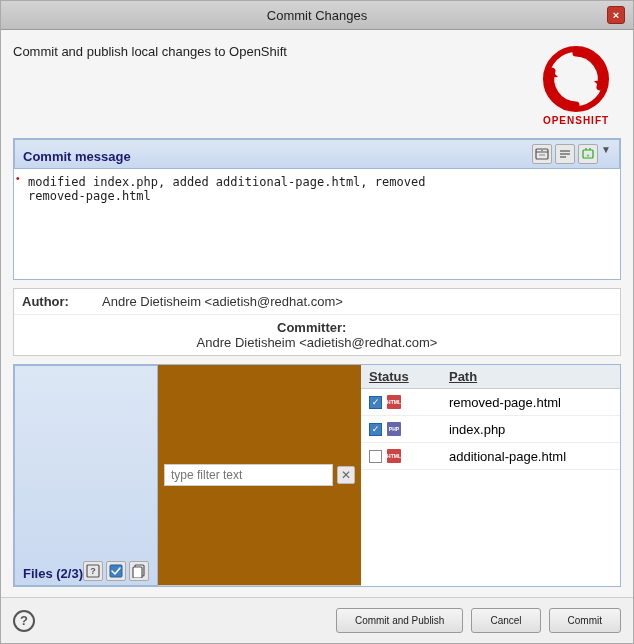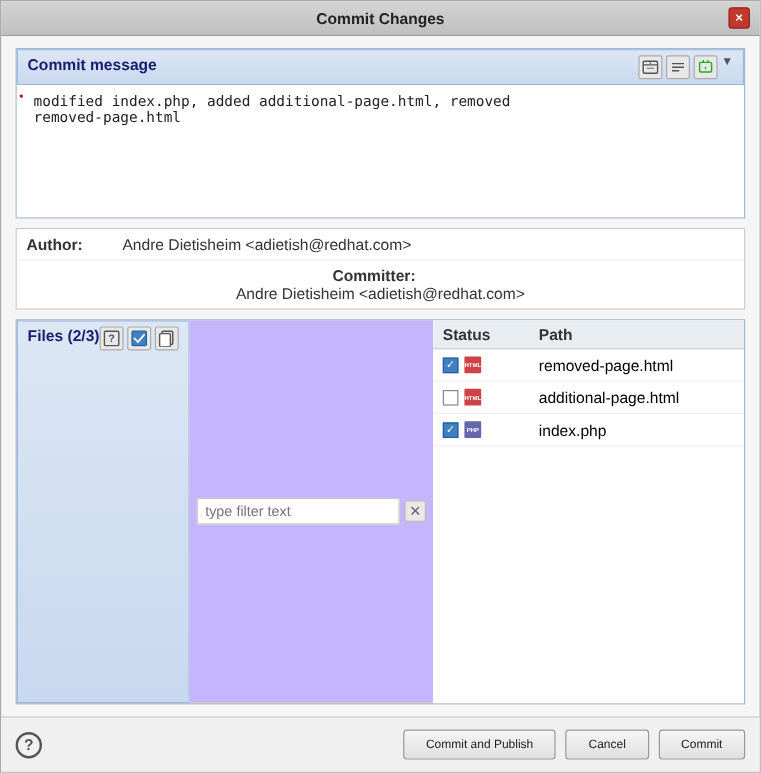--- a/index.html
+++ b/index.html
@@ -26,21 +26,21 @@
       background: linear-gradient(to bottom, #d4d4d4, #bfbfbf);
       border-bottom: 1px solid #999;
       padding: 5px 8px;
       display: flex;
       align-items: center;
       justify-content: space-between;
       flex-shrink: 0;
     }
     .title-bar-text {
       font-size: 13px;
-      font-weight: bold;
+      font-weight: normal;
       color: #222;
       flex: 1;
       text-align: center;
     }
     .close-btn {
       width: 18px;
       height: 18px;
       background: #c0392b;
       border: 1px solid #922;
       border-radius: 3px;
@@ -91,21 +91,21 @@
     }
     
     .section-header {
       background: linear-gradient(to bottom, #dce7f5, #c8d8ef);
       border: 1px solid #a0b8d8;
       padding: 4px 8px;
       font-weight: bold;
       font-size: 13px;
       color: #1a1a6e;
       display: flex;
-      align-items: flex-start;
+      align-items: flex-end;
       justify-content: space-between;
     }
     .icon-btn {
       width: 20px;
       height: 20px;
       cursor: pointer;
       display: flex;
       align-items: center;
       justify-content: center;
       font-size: 12px;
@@ -143,21 +143,21 @@
       border: 1px solid #a0b8d8;
       display: flex;
       flex-direction: row;
       flex: 1;
       min-height: 0;
     }
     .filter-row {
       display: flex;
       align-items: center;
       padding: 4px 6px;
-      background: #c4b5fd;
+      background: #a16207;
       border-bottom: 1px solid #ccc;
       gap: 4px;
     }
     .filter-input {
       flex: 1;
       border: 1px solid #ccc;
       padding: 3px 6px;
       font-size: 12px;
       color: #aaa;
       background: white;
@@ -182,20 +182,21 @@
       background: white;
     }
     .files-table-header {
       display: grid;
       grid-template-columns: 80px 1fr;
       background: #e8edf2;
       border-bottom: 1px solid #ccc;
       padding: 4px 8px;
       font-weight: bold;
       color: #333;
+      text-decoration: underline;
     }
     .file-row {
       display: grid;
       grid-template-columns: 80px 1fr;
       padding: 5px 8px;
       border-bottom: 1px solid #eee;
       align-items: center;
     }
     .file-status-cell {
       display: flex;
@@ -298,20 +299,38 @@
 <div class="dialog">
 
   <div class="title-bar">
     <div style="width:18px"></div>
     <span class="title-bar-text">Commit Changes</span>
     <div class="close-btn">×</div>
   </div>
 
   <div class="dialog-body">
 
+    <div class="header-row">
+      <div class="header-description">Commit and publish local changes to OpenShift</div>
+
+      <div class="openshift-logo">
+        <svg width="68" height="68" viewBox="0 0 68 68">
+          <circle cx="34" cy="34" r="30" fill="none" stroke="#cc0000" stroke-width="6"></circle>
+
+          <path d="M 34 8 A 26 26 0 0 1 58 42" fill="none" stroke="#cc0000" stroke-width="7" stroke-linecap="round"></path>
+          <path d="M 34 60 A 26 26 0 0 1 10 26" fill="none" stroke="#cc0000" stroke-width="7" stroke-linecap="round"></path>
+
+          <polygon points="58,42 65,35 52,36" fill="#cc0000"></polygon>
+          <polygon points="10,26 3,33 16,32" fill="#cc0000"></polygon>
+        </svg>
+        <div class="openshift-label">
+          <span>OPEN</span><span style="color:#cc0000">SHIFT</span>
+        </div>
+      </div>
+    </div>
 
     <div class="commit-message-section">
       <div class="section-header">
         <span>Commit message</span>
         <div class="section-icons-row">
           <div class="icon-btn">
             <svg width="14" height="14" viewBox="0 0 14 14">
                 <rect x="1" y="2" width="12" height="10" rx="1" fill="none" stroke="#555" stroke-width="1.2"></rect>
                 <line x1="1" y1="5" x2="13" y2="5" stroke="#555" stroke-width="1"></line>
                 <line x1="4" y1="8" x2="10" y2="8" stroke="#888" stroke-width="1"></line>
@@ -398,42 +417,42 @@
                   <svg width="16" height="16" viewBox="0 0 16 16">
                     <rect x="1" y="1" width="14" height="14" rx="1" fill="#cc4444"></rect>
                     <text x="8" y="10" text-anchor="middle" font-size="5" fill="white" font-weight="bold">HTML</text>
                   </svg>
                 </div>
               </div>
               <div>removed-page.html</div>
             </div>
             <div class="file-row">
               <div class="file-status-cell">
+                <div class="checkbox checked"></div>
+                <div class="file-icon">
+                  <svg width="16" height="16" viewBox="0 0 16 16">
+                    <rect x="1" y="1" width="14" height="14" rx="1" fill="#6666aa"></rect>
+                    <text x="8" y="10" text-anchor="middle" font-size="5" fill="white" font-weight="bold">PHP</text>
+                  </svg>
+                </div>
+              </div>
+              <div>index.php</div>
+            </div>
+            <div class="file-row">
+              <div class="file-status-cell">
                 <div class="checkbox"></div>
                 <div class="file-icon">
                   <svg width="16" height="16" viewBox="0 0 16 16">
                     <rect x="1" y="1" width="14" height="14" rx="1" fill="#cc4444"></rect>
                     <text x="8" y="10" text-anchor="middle" font-size="5" fill="white" font-weight="bold">HTML</text>
                   </svg>
                 </div>
               </div>
               <div>additional-page.html</div>
             </div>
-            <div class="file-row">
-              <div class="file-status-cell">
-                <div class="checkbox checked"></div>
-                <div class="file-icon">
-                  <svg width="16" height="16" viewBox="0 0 16 16">
-                    <rect x="1" y="1" width="14" height="14" rx="1" fill="#6666aa"></rect>
-                    <text x="8" y="10" text-anchor="middle" font-size="5" fill="white" font-weight="bold">PHP</text>
-                  </svg>
-                </div>
-              </div>
-              <div>index.php</div>
-            </div>
           </div>
       </div>
     </div>
 
   </div>
 
   <div class="bottom-bar">
     <div class="help-btn">?</div>
     <div class="spacer"></div>
     <button class="dialog-btn">Commit and Publish</button>

